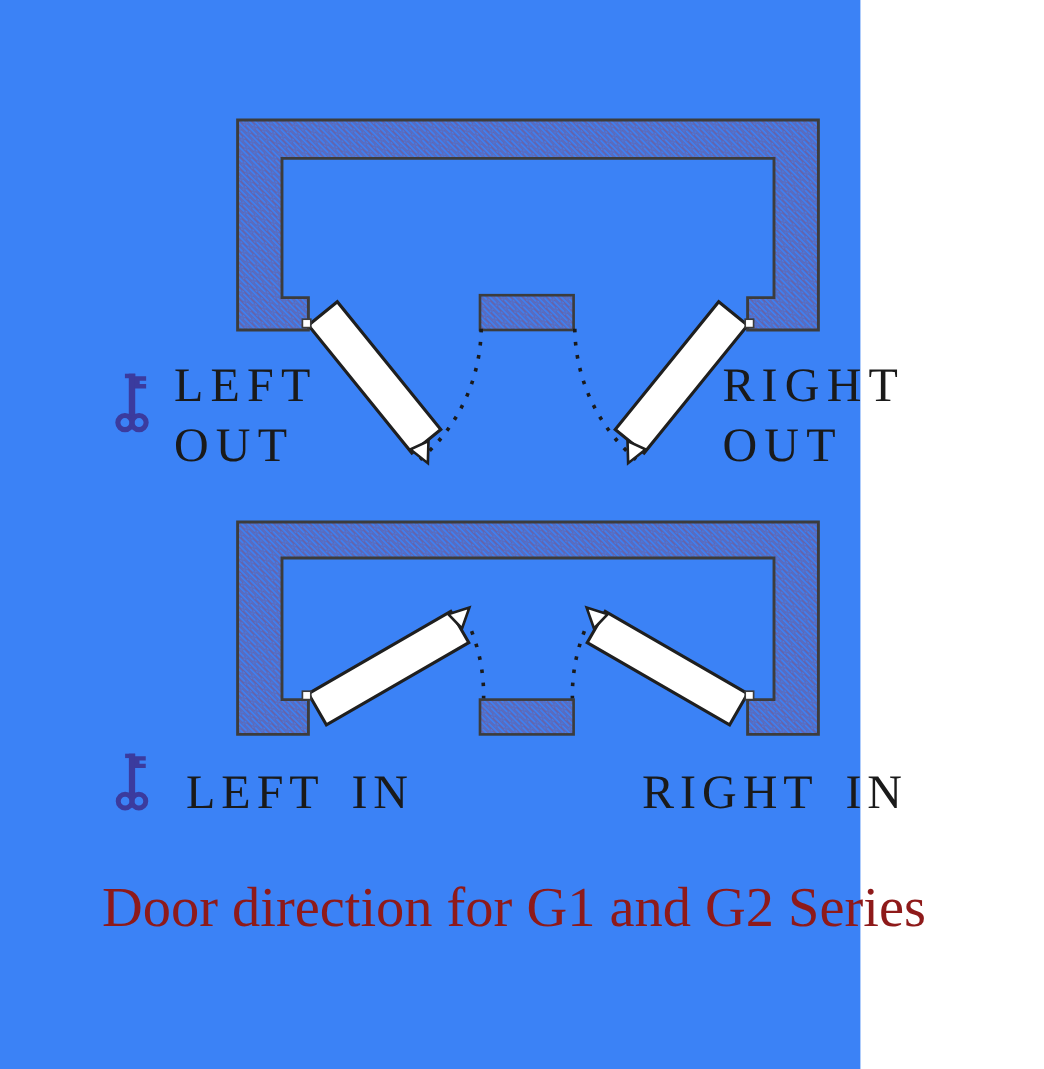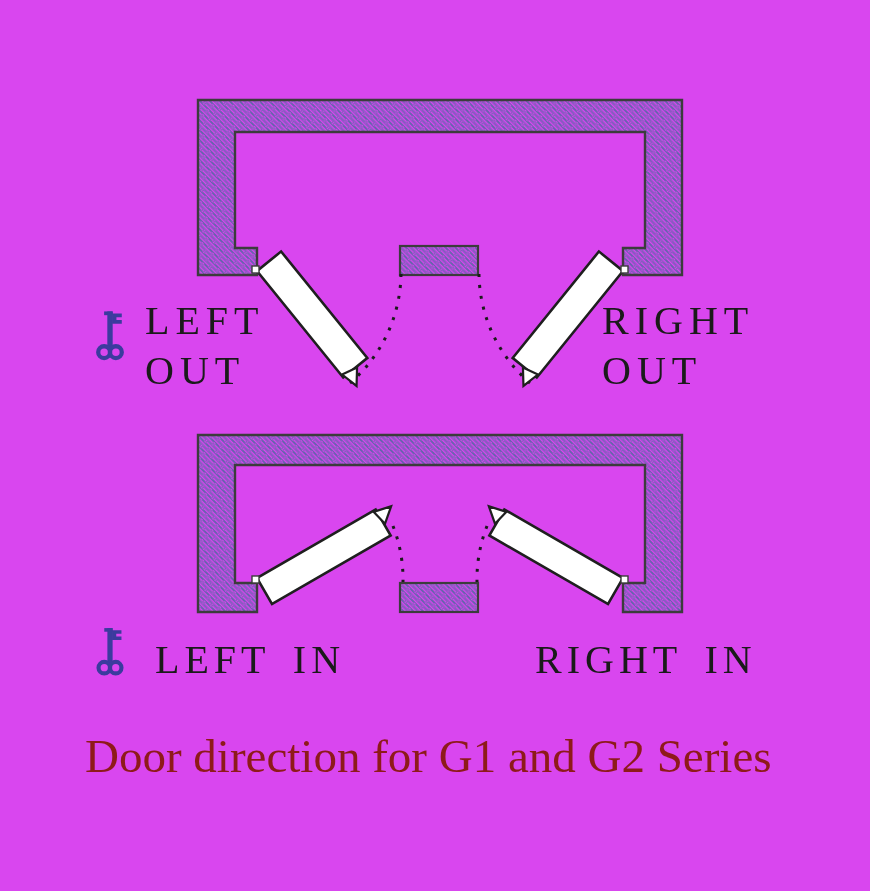--- a/index.html
+++ b/index.html
@@ -6,23 +6,23 @@
     margin: 0;
     padding: 0;
     background: #ffffff;
     width: 870px;
     height: 891px;
     overflow: hidden;
     font-family: "Liberation Serif", "DejaVu Serif", serif;
   }
   .stage {
     position: relative;
-    width: 870px;
+    width: 717px;
     height: 891px;
-    background: #d946ef;
+    background: #3b82f6;
   }
   svg text {
     font-family: "Liberation Serif", "DejaVu Serif", serif;
   }
   .plan-label {
     font-size: 40px;
     letter-spacing: 6px;
   }
   .plan-label-wide {
     font-size: 40px;

